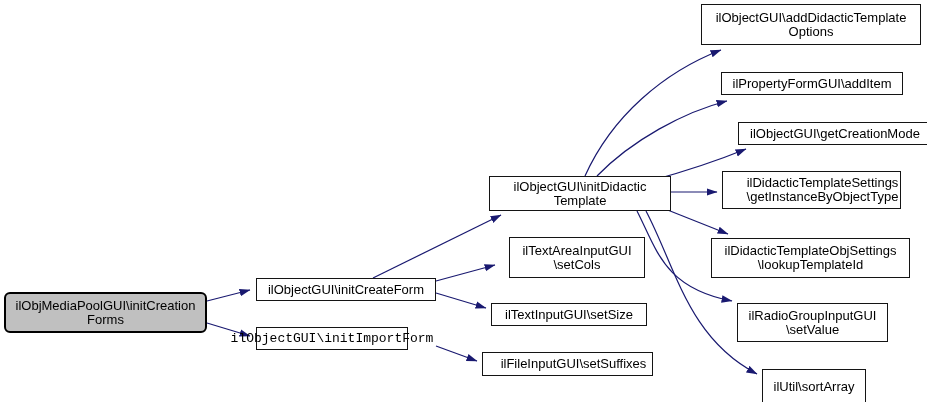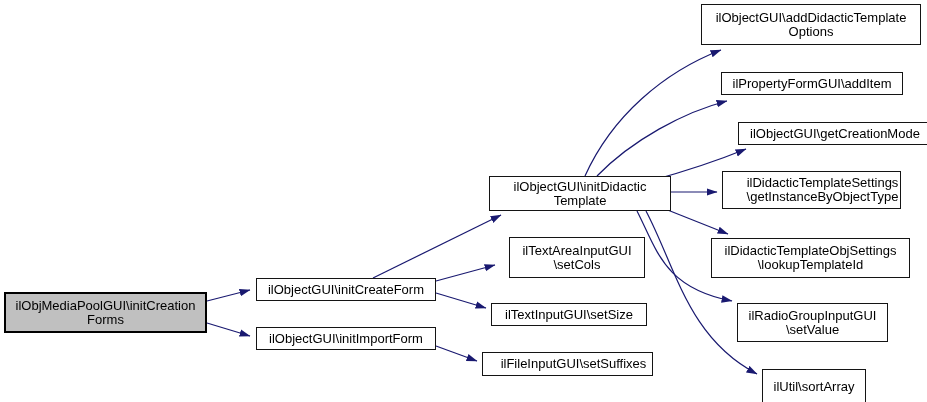--- a/index.html
+++ b/index.html
@@ -35,23 +35,23 @@
     text-align: center;
     white-space: pre-line;
     cursor: pointer;
   }
   .node.highlight {
     background: #c0c0c0;
     border: 2px solid #000000;
     cursor: default;
   }
   
-  #n-initCreationForms { left: 4px;   top: 292px; width: 203px; height: 41px; }
+  #n-initCreationForms { left: 4px;   top: 292px; width: 203px; height: 41px; border-radius: 6px; }
   #n-initCreateForm    { left: 256px; top: 278px; width: 180px; height: 23px; }
-  #n-initImportForm    { left: 256px; top: 327px; width: 180px; height: 23px; }
+  #n-initImportForm    { left: 256px; top: 327px; width: 152px; height: 23px; font-family: Liberation Mono, monospace; }
   #n-initDidactic      { left: 489px; top: 176px; width: 182px; height: 35px; }
   #n-setCols           { left: 509px; top: 237px; width: 136px; height: 41px; }
   #n-setSize           { left: 491px; top: 303px; width: 156px; height: 23px; }
   #n-setSuffixes       { left: 482px; top: 352px; width: 171px; height: 24px; padding-left: 12px; }
   #n-addOptions        { left: 701px; top: 4px;   width: 220px; height: 41px; }
   #n-addItem           { left: 721px; top: 72px;  width: 182px; height: 23px; }
   #n-getCreationMode   { left: 714px; top: 122px; width: 194px; height: 23px; margin-left: 24px; }
   #n-getInstance       { left: 722px; top: 171px; width: 179px; height: 38px; padding-left: 22px; }
   #n-lookupTemplateId  { left: 711px; top: 238px; width: 199px; height: 40px; }
   #n-setValue          { left: 737px; top: 303px; width: 151px; height: 39px; }

